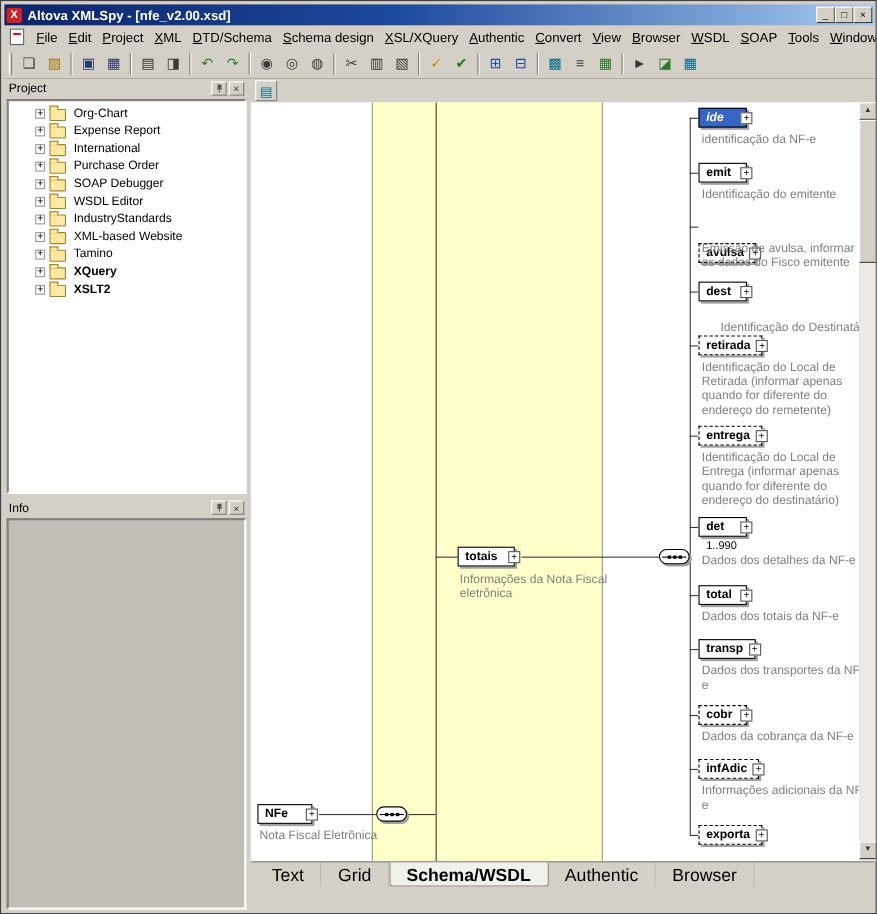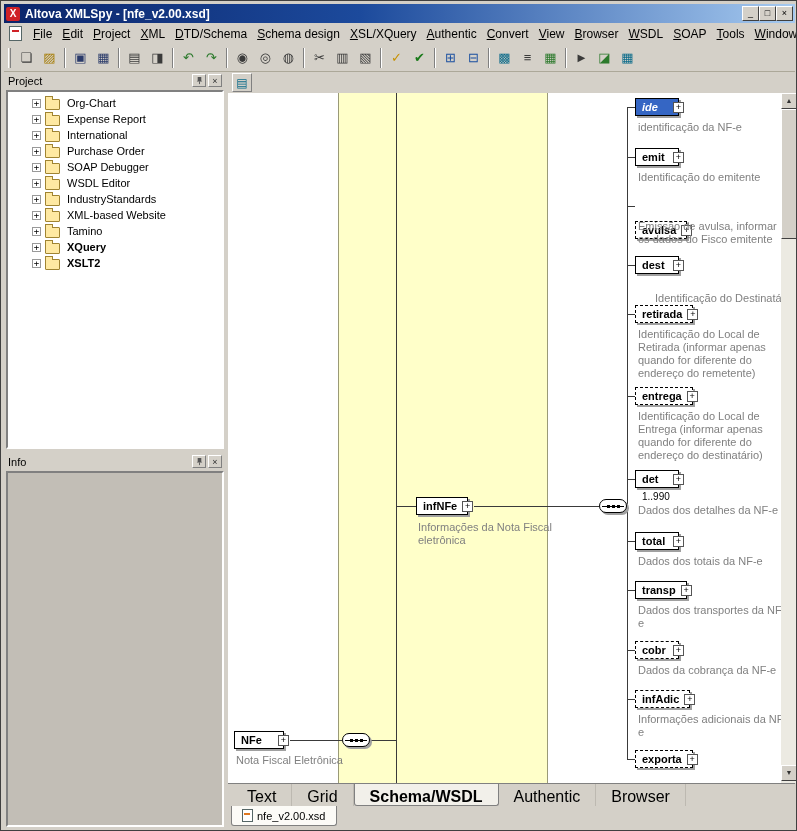--- a/index.html
+++ b/index.html
@@ -328,21 +328,21 @@
     <div class="vline" style="left:399px;top:14px;height:652px"></div>
 
     <div class="el" style="left:6px;top:638px;min-width:50px">
       <span>NFe</span>
       <span class="plusbox" id="plus-nfe">+</span>
     </div>
     <div class="ann" style="left:8px;top:661px;width:140px">Nota Fiscal Eletrônica</div>
     <div class="seq" style="left:114px;top:640px"></div>
 
     <div class="el" style="left:188px;top:404px;min-width:52px">
-      <span>infNFe</span>
+      <span>totais</span>
       <span class="plusbox" id="plus-infnfe">+</span>
     </div>
     <div class="ann" style="left:190px;top:428px;width:140px">Informações da Nota Fiscal eletrônica</div>
     <div class="seq" style="left:371px;top:406px"></div>
 
     <div id="children">
         <div class="hline" style="left: 399px; top: 14px; width: 8px;"></div>
         <div class="el selected" style="left: 407px; top: 5px; min-width: 44px; font-style: italic;"><span>ide</span><span class="plusbox">+</span></div>
         <div class="ann" style="left: 410px; top: 28px; width: 150px;">identificação da NF-e</div>
         <div class="hline" style="left: 399px; top: 64px; width: 8px;"></div>
@@ -388,20 +388,14 @@
   </div>
 
   <div class="view-tabs" id="view-tabs">
       <div class="vtab">Text</div>
       <div class="vtab">Grid</div>
       <div class="vtab active">Schema/WSDL</div>
       <div class="vtab">Authentic</div>
       <div class="vtab">Browser</div>
     </div>
 
-  <div class="file-tabs" id="file-tabs">
-      <div class="ftab">
-        <span class="ftab-icon"></span>
-        <span class="ftab-label">nfe_v2.00.xsd</span>
-      </div>
-    </div>
 
 </div>
 
 </body></html>

